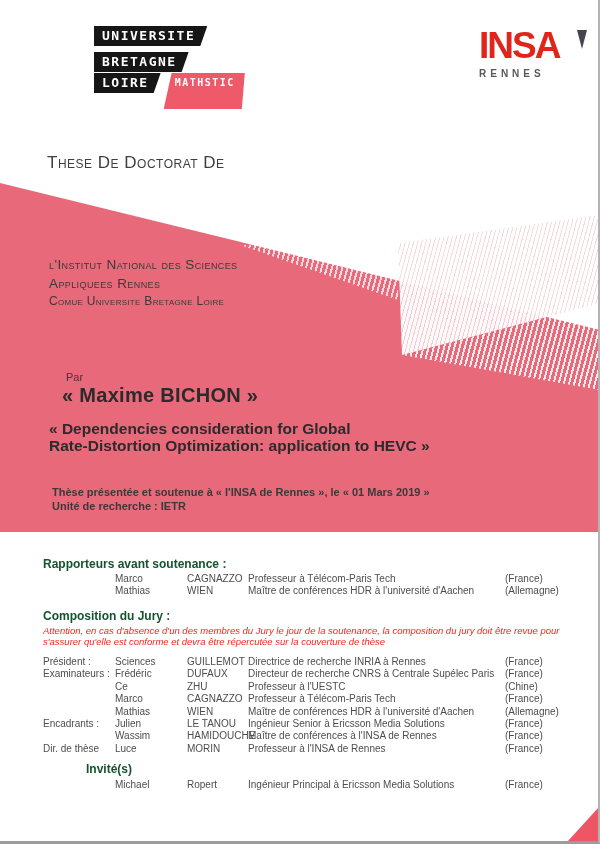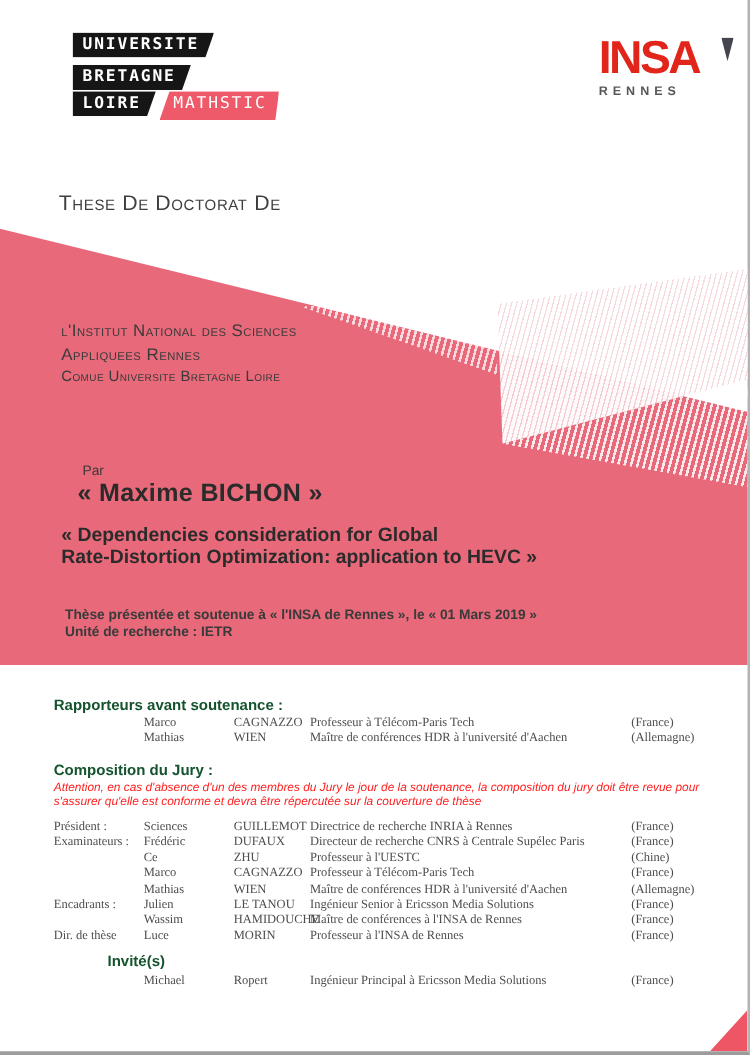--- a/index.html
+++ b/index.html
@@ -8,28 +8,29 @@
     font-family:"Liberation Sans",sans-serif;overflow:hidden;
     border-right:2px solid #b3b3b3;border-bottom:3px solid #9c9c9c;box-sizing:border-box;
   }
   
   .ubl{position:absolute;left:58px;top:26px;}
   .ubl-box{
     display:block;width:max-content;background:#161616;color:#fff;
     font-family:"DejaVu Sans Mono",monospace;font-weight:bold;font-size:13px;
     letter-spacing:1.5px;height:20px;line-height:20px;padding:0 12px 0 8px;
     clip-path:polygon(0 0,100% 0,calc(100% - 7px) 100%,0 100%);
+    margin-left:36px;
   }
   .ubl-row1{margin-bottom:6px;}
   .ubl-row2{margin-bottom:1px;}
   .ubl-row3{display:flex;}
   .ubl-mathstic{
     display:block;background:#ee5a6a;color:#fff;margin-left:3px;
-    font-family:"DejaVu Sans Mono",monospace;font-weight:normal;font-size:13px;
-    letter-spacing:1.5px;height:23px;line-height:20px;padding:0 10px 0 11px;
+    font-family:"DejaVu Sans Mono",monospace;font-weight:bold;font-size:10px;
+    letter-spacing:1.5px;height:36px;line-height:20px;padding:0 10px 0 11px;
     clip-path:polygon(8px 0,100% 0,calc(100% - 3px) 100%,0 100%);
   }
   
   .insa{position:absolute;left:479px;top:27px;width:100px;}
   .insa-name{
     font-size:37px;line-height:37px;font-weight:bold;letter-spacing:-2px;
     color:#e1251b;position:relative;display:inline-block;
   }
   .insa-notch{
     position:absolute;right:-8px;top:3px;width:10px;height:19px;background:#45454f;
@@ -80,21 +81,21 @@
   .h-jury{top:609px;}
   .h-inv{top:762px;padding-left:43px;}
   .warn{
     position:absolute;left:43px;top:625px;width:540px;font-size:9.5px;font-style:italic;
     color:#ff1f1f;line-height:11px;
   }
   .tbl{position:absolute;left:43px;width:550px;font-size:10px;color:#4d4d4d;}
   .t-rapp{top:573px;}
   .t-jury{top:656px;}
   .t-inv{top:779px;}
-  .trow{display:grid;grid-template-columns:72px 72px 61px 257px 80px;height:12.4px;line-height:12.4px;white-space:nowrap;font-family:Liberation Serif, serif;}
+  .trow{display:grid;grid-template-columns:72px 72px 61px 257px 80px;height:12.4px;line-height:12.4px;white-space:nowrap;}
   .trow span{overflow:visible;}
   
   .corner{
     position:absolute;right:0;bottom:0;width:30px;height:33px;background:#ee5565;
     clip-path:polygon(100% 0,100% 100%,0 100%);z-index:4;
   }
 </style>
 </head>
 <body>
 

